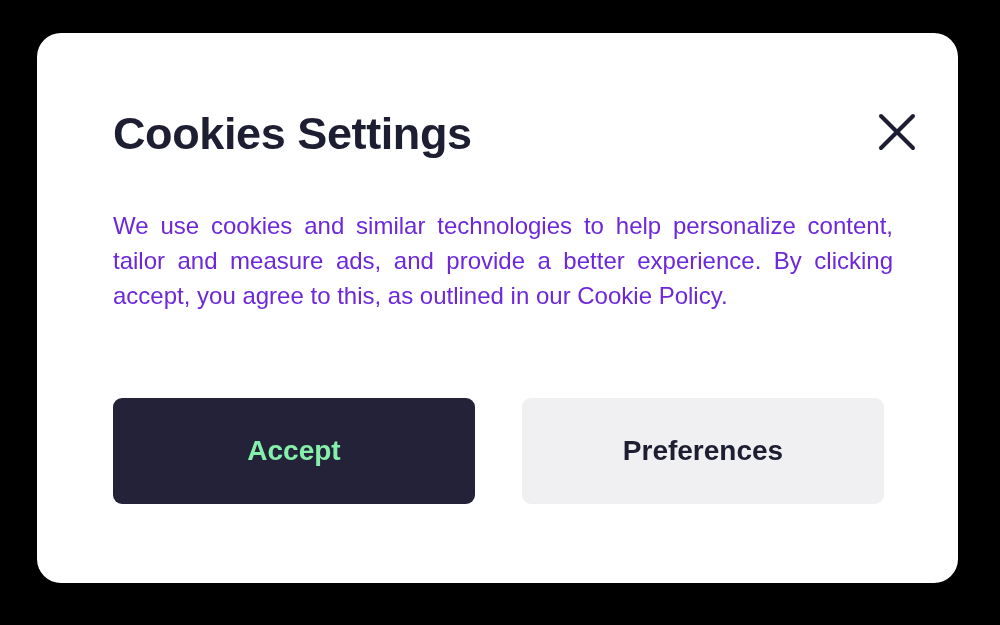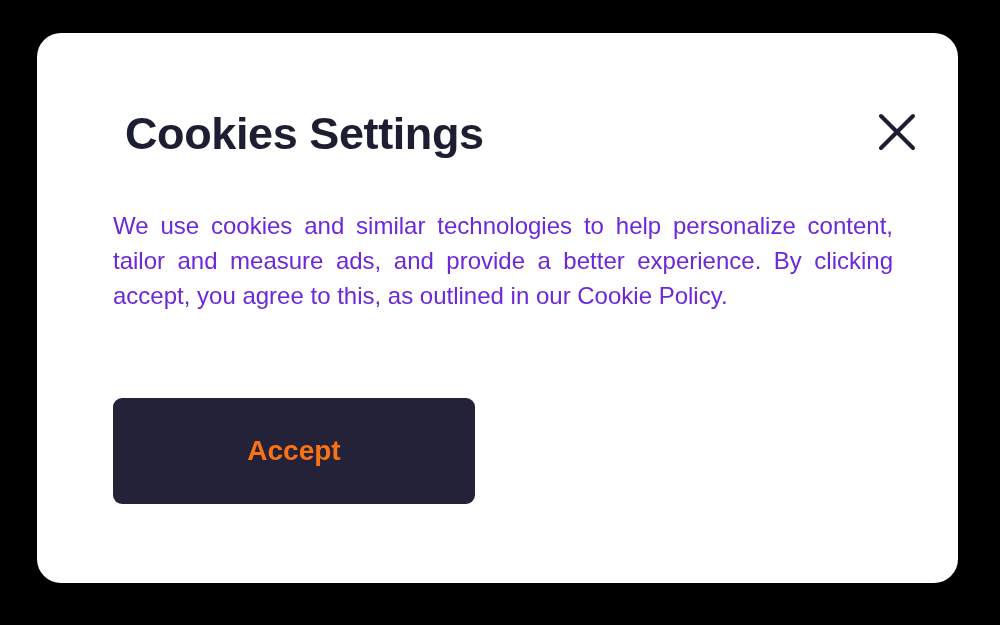--- a/index.html
+++ b/index.html
@@ -38,21 +38,21 @@
   .dialog-header {
     position: absolute;
     left: 76px;
     top: 72px;
     width: 806px;
     height: 62px;
   }
 
   .dialog-title {
     position: absolute;
-    left: 12px;
+    left: 0;
     top: 0;
     margin: 0;
     font-size: 45px;
     font-weight: bold;
     line-height: 58px;
     color: #1e1e32;
     letter-spacing: -0.4px;
     white-space: nowrap;
   }
 
@@ -115,21 +115,21 @@
     cursor: pointer;
     display: flex;
     align-items: center;
     justify-content: center;
     box-sizing: border-box;
     padding: 0;
   }
 
   .btn-accept {
     background: #232238;
-    color: #f97316;
+    color: #86efac;
   }
 
   .btn-preferences {
     background: #f0f0f2;
     color: #1e1e32;
   }
 </style>
 </head>
 <body>
 
@@ -145,16 +145,17 @@
           <line x1="4" y1="4" x2="36" y2="36" stroke="#1e1e32" stroke-width="4" stroke-linecap="round"></line>
           <line x1="36" y1="4" x2="4" y2="36" stroke="#1e1e32" stroke-width="4" stroke-linecap="round"></line>
         </svg>
       </button>
     </div>
 
     <p class="dialog-body">We use cookies and similar technologies to help personalize content, tailor and measure ads, and provide a better experience. By clicking accept, you agree to this, as outlined in our Cookie Policy.</p>
 
     <div class="dialog-actions">
       <button class="btn btn-accept">Accept</button>
+      <button class="btn btn-preferences">Preferences</button>
     </div>
 
   </div>
 </div>
 
 </body></html>

